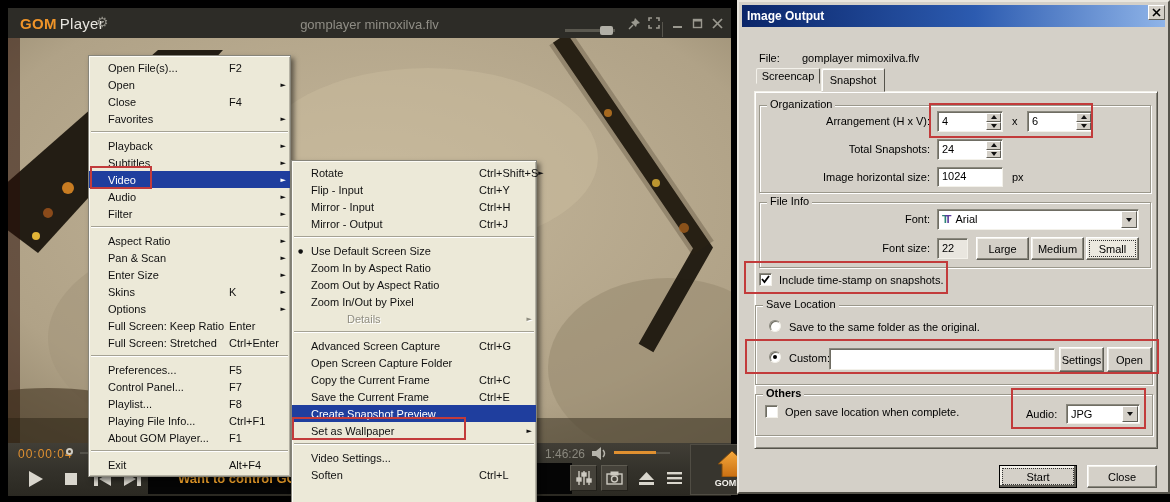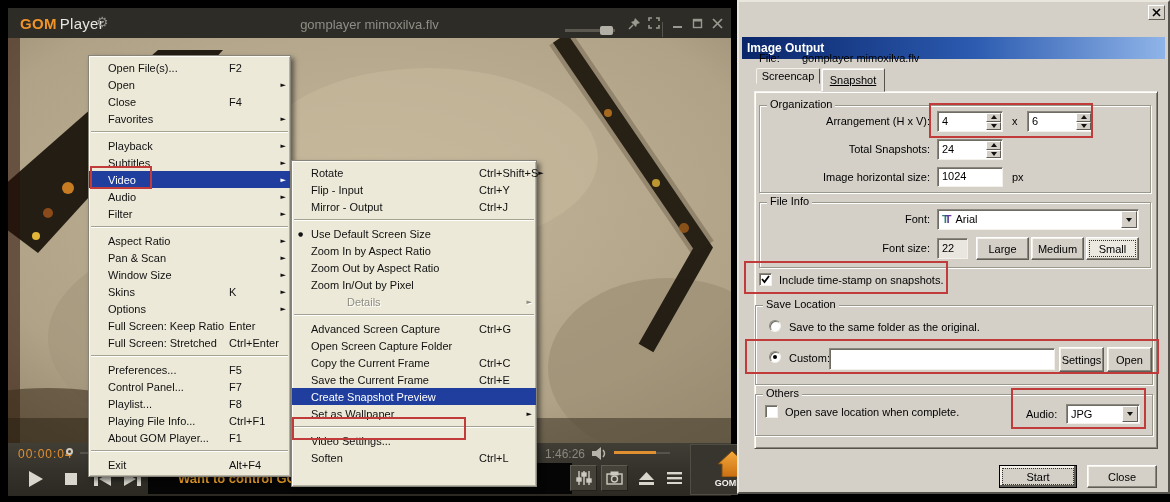--- a/index.html
+++ b/index.html
@@ -57,21 +57,21 @@
   .mi .sc { flex:1 1 auto; text-align:left; }
   .mi .arr { width:10px; text-align:right; font-size:7px; font-family:"DejaVu Sans",sans-serif; }
   .mi.sel { background:#1f3e9e; color:#fff; }
   .mi.dis { color:#8f8d80; text-shadow:1px 1px 0 #fff;margin-left:36px; }
   .msep { height:0; border-top:1px solid #a5a294; border-bottom:1px solid #fff; margin:4px 2px; }
 
   
   #dialog { position:absolute; left:737px; top:0; width:433px; height:494px; background:#d4d0c8;
     border:2px solid; border-color:#e9e6de #55534b #55534b #e9e6de; z-index:10; font-size:11px; color:#000; }
   #dlg-titlebar { position:absolute; left:3px; top:3px; right:3px; height:22px;
-    background:linear-gradient(90deg,#0a2569,#2c5bb0 55%,#8fb4e8); display:flex; align-items:center;margin-top:32px; }
+    background:linear-gradient(90deg,#0a2569,#2c5bb0 55%,#8fb4e8); display:flex; align-items:center; }
   #dlg-titlebar .t { color:#fff; font-weight:bold; font-size:12px; margin-left:5px; }
   #dlg-close { position:absolute; right:3px; top:3px; width:17px; height:15px; background:#d4d0c8;
     border:1px solid; border-color:#fff #5f5d55 #5f5d55 #fff; display:flex; align-items:center; justify-content:center; }
   .raised { background:#d4d0c8; border:1px solid; border-color:#fff #5f5d55 #5f5d55 #fff;
     box-shadow:inset -1px -1px 0 #8a887e, inset 1px 1px 0 #f3f1ea; }
   .sunken { background:#fff; border:1px solid; border-color:#8a887e #f3f1ea #f3f1ea #8a887e;
     box-shadow:inset 1px 1px 0 #6f6d63; }
   .grp { position:absolute; border:1px solid #9a978b; box-shadow:inset 1px 1px 0 #fff,1px 1px 0 #fff; }
   .grp .legend { position:absolute; top:-8px; left:7px; background:#d4d0c8; padding:0 3px; }
   .rlabel { position:absolute; left:25px; width:166px; text-align:right; }
@@ -93,21 +93,21 @@
   .radio { position:absolute; width:12px; height:12px; border-radius:50%; background:#fff;
     border:1px solid; border-color:#8a887e #f3f1ea #f3f1ea #8a887e; box-shadow:inset 1px 1px 0 #6f6d63; }
   .radio.on::after { content:""; position:absolute; left:3px; top:3px; width:4px; height:4px; border-radius:50%; background:#000; }
   .pbtn { position:absolute; display:flex; align-items:center; justify-content:center; font-size:11px; }
   .focus-dots { outline:1px dotted #333; outline-offset:-4px; }
   #tab-panel { position:absolute; left:15px; top:89px; width:404px; height:358px;
     border:1px solid; border-color:#f3f1ea #55534b #55534b #f3f1ea; box-shadow:inset 1px 1px 0 #fff, inset -1px -1px 0 #8a887e; }
   .tab { position:absolute; display:flex; align-items:center; justify-content:center; background:#d4d0c8;
     border:1px solid; border-color:#f3f1ea #55534b transparent #f3f1ea; border-radius:2px 2px 0 0; }
   .tab.inactive { top:66px; height:16px; }
-  .tab.active { top:66px; height:24px; z-index:2; box-shadow:inset 1px 1px 0 #fff;text-decoration:underline; }
+  .tab.active { top:66px; height:24px; z-index:2; box-shadow:inset 1px 1px 0 #fff; }
   .tt { display:inline-flex; font-size:11px; font-weight:bold; margin-right:4px; }
   .tt .t1 { color:#2d8577; }
   .tt .t2 { color:#5a3a9d; margin-left:-4px; }
 
   
   .anno { position:absolute; border:2px solid #c23b3b; z-index:50; pointer-events:none; }
 </style>
 </head>
 <body>
 
@@ -342,21 +342,21 @@
         <span class="arr">►</span>
       </div>
       <div class="mi">
         <span class="bullet"></span>
         <span class="lbl">Pan &amp; Scan</span>
         <span class="sc"></span>
         <span class="arr">►</span>
       </div>
       <div class="mi">
         <span class="bullet"></span>
-        <span class="lbl">Window Size</span>
+        <span class="lbl">Enter Size</span>
         <span class="sc"></span>
         <span class="arr">►</span>
       </div>
       <div class="mi">
         <span class="bullet"></span>
         <span class="lbl">Skins</span>
         <span class="sc">K</span>
         <span class="arr">►</span>
       </div>
       <div class="mi">
@@ -420,20 +420,26 @@
       <div class="mi">
         <span class="bullet"></span>
         <span class="lbl">Rotate</span>
         <span class="sc">Ctrl+Shift+S</span>
         <span class="arr">►</span>
       </div>
       <div class="mi">
         <span class="bullet"></span>
         <span class="lbl">Flip - Input</span>
         <span class="sc">Ctrl+Y</span>
+        <span class="arr"></span>
+      </div>
+      <div class="mi">
+        <span class="bullet"></span>
+        <span class="lbl">Mirror - Input</span>
+        <span class="sc">Ctrl+H</span>
         <span class="arr"></span>
       </div>
       <div class="mi">
         <span class="bullet"></span>
         <span class="lbl">Mirror - Output</span>
         <span class="sc">Ctrl+J</span>
         <span class="arr"></span>
       </div>
       <div class="msep"></div>
       <div class="mi">
@@ -636,21 +642,21 @@
     <div class="sunken abs" style="left:90px;top:346px;width:226px;height:22px;">
       <span class="abs" style="left:4px;top:3px;"></span>
     </div>
     <div class="pbtn raised" style="left:320px;top:345px;width:45px;height:25px;">
       <span>Settings</span>
     </div>
     <div class="pbtn raised" style="left:368px;top:345px;width:45px;height:25px;">
       <span>Open</span>
     </div>
 
-    <div class="grp" style="left:16px;top:392px;width:398px;height:42px;">
+    <div class="grp" style="left:16px;top:392px;width:398px;height:42px;font-weight:bold;">
       <span class="legend">Others</span>
     </div>
     <span class="cb sunken" style="left:26px;top:403px;">
       
     </span>
     <span class="abs" style="left:46px;top:404px;">Open save location when complete.</span>
     <span class="abs" style="left:287px;top:406px;">Audio:</span>
     <div class="combo sunken" style="left:327px;top:402px;width:74px;height:20px;">
       <span class="cval">JPG</span>
       <span class="drop-btn">

